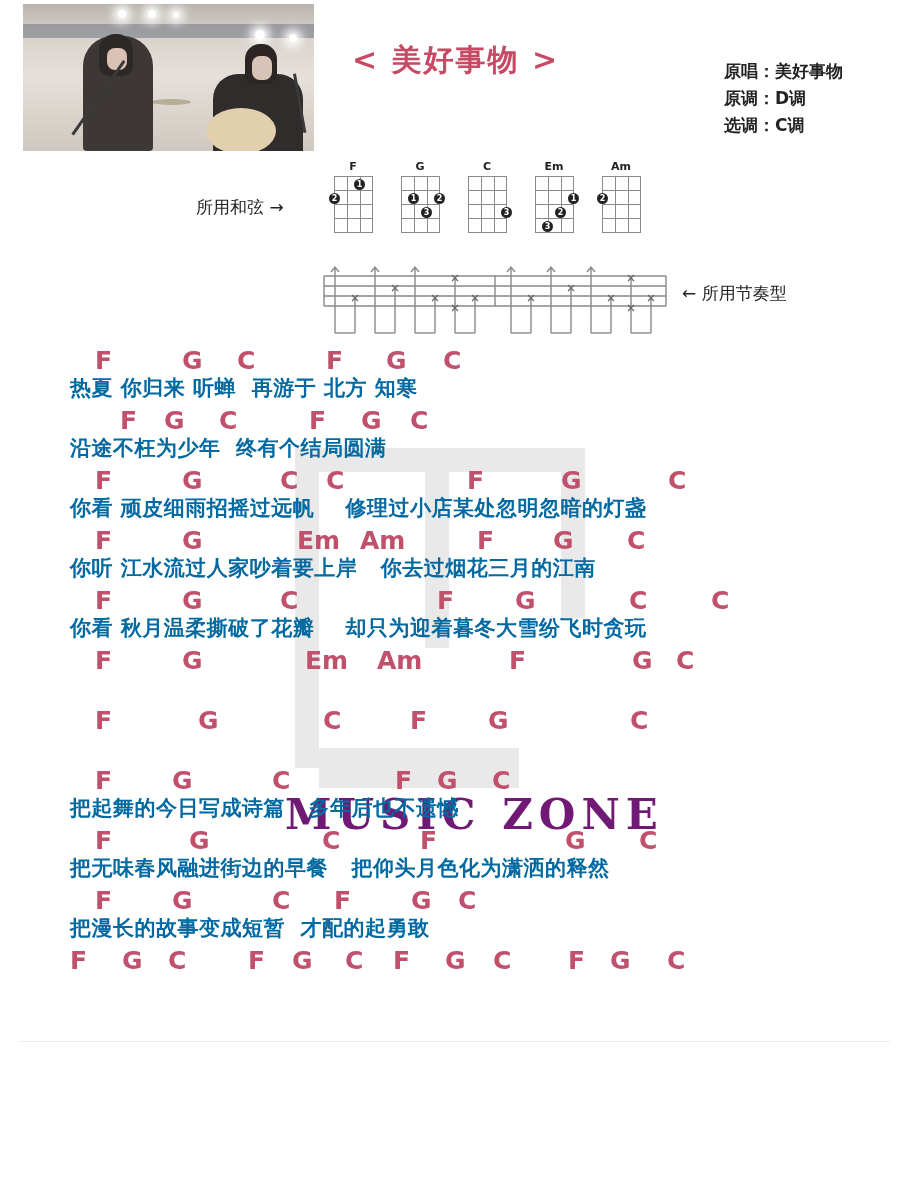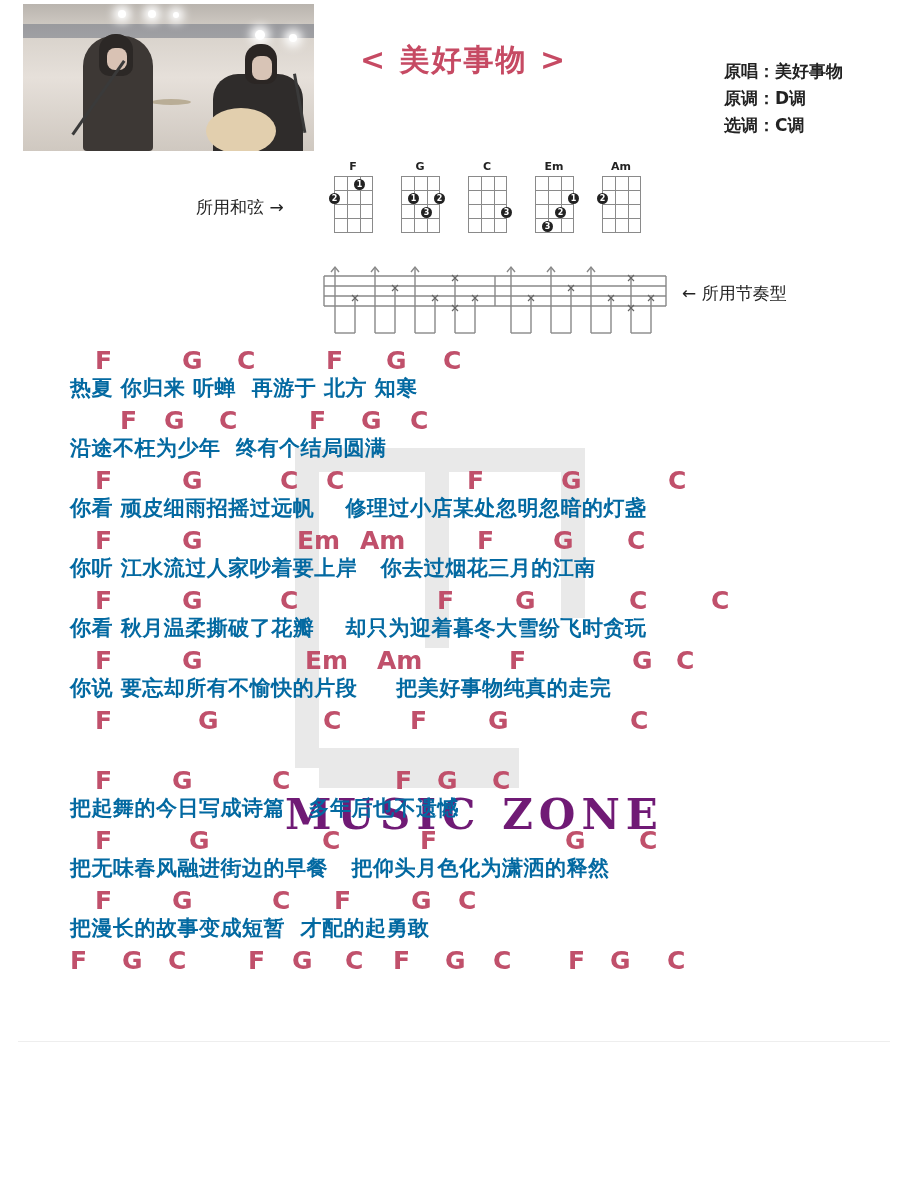--- a/index.html
+++ b/index.html
@@ -17,21 +17,21 @@
   .photo .p1h { position: absolute; left: 76px; top: 30px; width: 34px; height: 42px; background: #2c2826; border-radius: 16px 16px 10px 10px; }
   .photo .p1f { position: absolute; left: 84px; top: 44px; width: 20px; height: 22px; background: #d9c2b4; border-radius: 8px; }
   .photo .p2 { position: absolute; left: 190px; top: 70px; width: 90px; height: 80px; background: #2f2c2b; border-radius: 25px 25px 4px 4px; }
   .photo .p2h { position: absolute; left: 222px; top: 40px; width: 32px; height: 40px; background: #2b2624; border-radius: 15px 15px 10px 10px; }
   .photo .p2f { position: absolute; left: 229px; top: 52px; width: 20px; height: 24px; background: #d8c4b6; border-radius: 8px; }
   .photo .guitar { position: absolute; left: 183px; top: 104px; width: 70px; height: 46px; background: #e2cfae; border-radius: 50%; }
   .photo .stand { position: absolute; background: #3a3a3a; width: 3px; transform-origin: top left; }
   .photo .cymbal { position: absolute; left: 128px; top: 95px; width: 40px; height: 6px; background: #b9ad96; border-radius: 50%; }
 
   
-  .title { position: absolute; left: 360px; top: 40px; font-size: 30px; font-weight: bold; color: #c64a63; letter-spacing: 2px; white-space: nowrap; }
+  .title { position: absolute; left: 352px; top: 40px; font-size: 30px; font-weight: bold; color: #c64a63; letter-spacing: 2px; white-space: nowrap; }
   .meta { position: absolute; left: 724px; top: 58px; font-size: 17px; font-weight: bold; color: #222; line-height: 27px; }
   .meta div { white-space: nowrap; }
 
   
   .chords-label { position: absolute; left: 196px; top: 196px; font-size: 17px; color: #222; white-space: nowrap; }
   .chord { position: absolute; top: 160px; width: 40px; }
   .chord .name { position: absolute; top: 0; left: 0; width: 40px; text-align: center; font-size: 11px; font-weight: bold; color: #222; }
   .chord .grid { position: absolute; top: 16px; left: 1px; width: 39px; height: 57px; border: 1px solid #8a8a8a; background:
       linear-gradient(90deg, transparent 12px, #8a8a8a 12px, #8a8a8a 13px, transparent 13px, transparent 25px, #8a8a8a 25px, #8a8a8a 26px, transparent 26px),
       linear-gradient(180deg, transparent 13px, #8a8a8a 13px, #8a8a8a 14px, transparent 14px, transparent 27px, #8a8a8a 27px, #8a8a8a 28px, transparent 28px, transparent 41px, #8a8a8a 41px, #8a8a8a 42px, transparent 42px); }
@@ -261,21 +261,20 @@
       <div class="lyr">你看 秋月温柔撕破了花瓣    却只为迎着暮冬大雪纷飞时贪玩</div>
     </div>
     <div class="line" style="top: 646px;">
       <span class="crd" style="left: 95px; color: rgb(192, 80, 107);">F</span>
       <span class="crd" style="left: 182px; color: rgb(192, 80, 107);">G</span>
       <span class="crd" style="left: 305px; color: rgb(192, 80, 107);">Em</span>
       <span class="crd" style="left: 377px; color: rgb(192, 80, 107);">Am</span>
       <span class="crd" style="left: 509px; color: rgb(192, 80, 107);">F</span>
       <span class="crd" style="left: 632px; color: rgb(192, 80, 107);">G</span>
       <span class="crd" style="left: 676px; color: rgb(192, 80, 107);">C</span>
-      <div class="lyr">你说 要忘却所有不愉快的片段     把美好事物纯真的走完</div>
     </div>
     <div class="line" style="top: 706px;">
       <span class="crd" style="left: 95px; color: rgb(192, 80, 107);">F</span>
       <span class="crd" style="left: 198px; color: rgb(192, 80, 107);">G</span>
       <span class="crd" style="left: 323px; color: rgb(192, 80, 107);">C</span>
       <span class="crd" style="left: 410px; color: rgb(192, 80, 107);">F</span>
       <span class="crd" style="left: 488px; color: rgb(192, 80, 107);">G</span>
       <span class="crd" style="left: 630px; color: rgb(192, 80, 107);">C</span>
     </div>
     <div class="line" style="top: 766px;">

